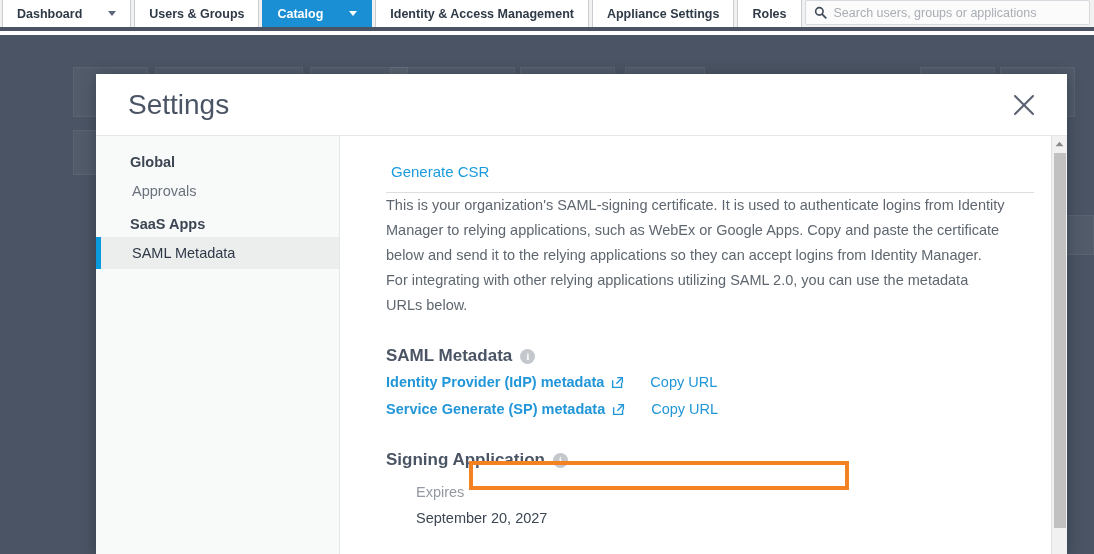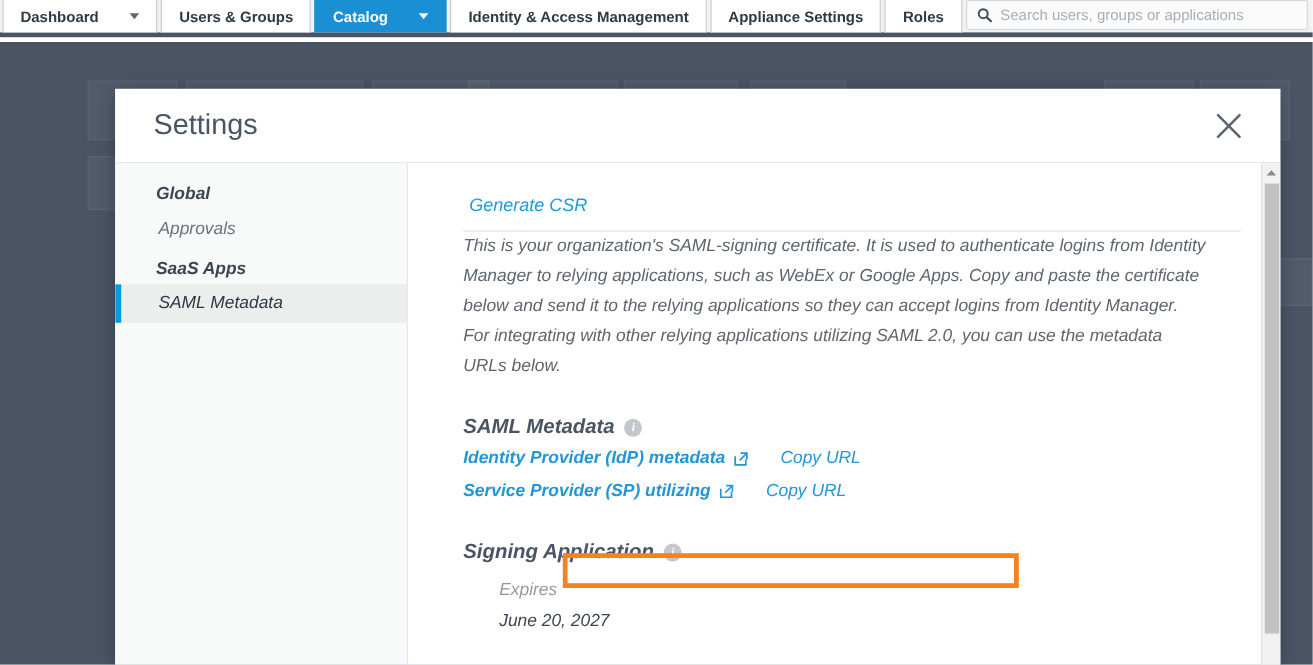--- a/index.html
+++ b/index.html
@@ -121,21 +121,21 @@
   .dialog-header {
     position: relative;
     height: 62px;
     background: #ffffff;
     border-bottom: 1px solid #e4e6e9;
     display: flex;
     align-items: center;
   }
   .dialog-title {
     margin-left: 32px;
-    font-size: 24px;
+    font-size: 28px;
     color: #4a5464;
     font-weight: normal;
   }
   .close-btn {
     position: absolute;
     right: 28px;
     top: 50%;
     transform: translateY(-50%);
     width: 30px;
     height: 30px;
@@ -143,21 +143,20 @@
     align-items: center;
     justify-content: center;
     cursor: pointer;
     background: transparent;
     border: none;
   }
 
   .dialog-body {
     display: flex;
     height: 418px;
-    font-style: italic;
   }
 
   
   .sidebar {
     width: 244px;
     flex: 0 0 244px;
     background: #f8f9f9;
     border-right: 1px solid #e4e6e9;
     padding-top: 9px;
   }
@@ -433,37 +432,37 @@
                 <path d="M2 5.2 V14 H13 V8.4" fill="none" stroke="#2196d8" stroke-width="1.7"></path>
                 <path d="M7.6 2 H14 V8.4" fill="none" stroke="#2196d8" stroke-width="1.7"></path>
                 <line x1="13.4" y1="2.6" x2="6.6" y2="9.4" stroke="#2196d8" stroke-width="1.7"></line>
               </svg>
             </span>
             <span class="copy-link">Copy URL</span>
           </div>
 
           <div class="link-row">
             <span class="meta-link">
-              <span>Service Provider (SP) utilizing</span>
+              <span>Service Generate (SP) metadata</span>
               <svg width="13" height="13" viewBox="0 0 16 16">
                 <path d="M2 5.2 V14 H13 V8.4" fill="none" stroke="#2196d8" stroke-width="1.7"></path>
                 <path d="M7.6 2 H14 V8.4" fill="none" stroke="#2196d8" stroke-width="1.7"></path>
                 <line x1="13.4" y1="2.6" x2="6.6" y2="9.4" stroke="#2196d8" stroke-width="1.7"></line>
               </svg>
             </span>
             <span class="copy-link">Copy URL</span>
           </div>
 
           <div class="section-head">
             <span class="section-title">Signing Application</span>
             <span class="info-icon">i</span>
           </div>
 
           <div class="cert-label">Expires</div>
-          <div class="cert-value">June 20, 2027</div>
+          <div class="cert-value">September 20, 2027</div>
 
         </div>
 
         <div class="scrollbar">
           <div class="sb-arrow">
             <svg width="9" height="6" viewBox="0 0 10 6">
               <polygon points="5,0.6 9.4,5.4 0.6,5.4" fill="#8a8a8a"></polygon>
             </svg>
           </div>
           <div class="sb-thumb"></div>

